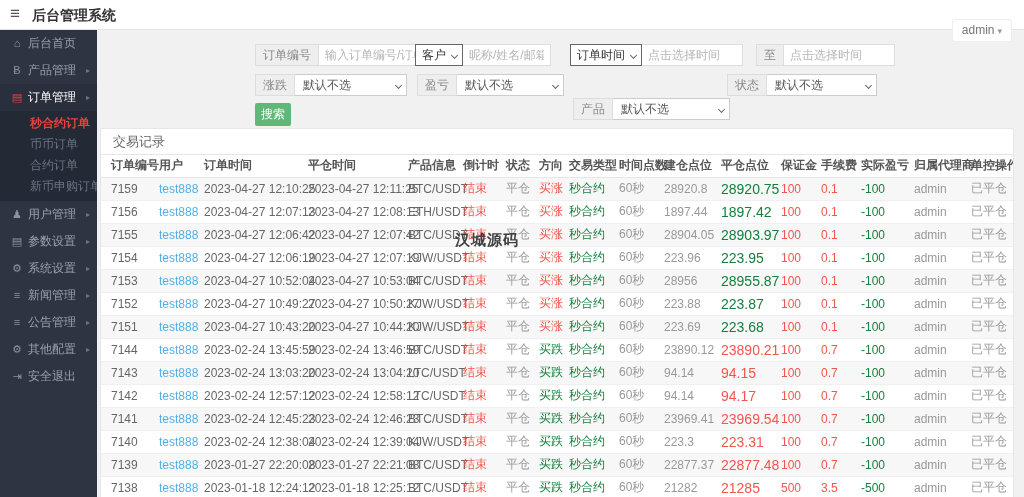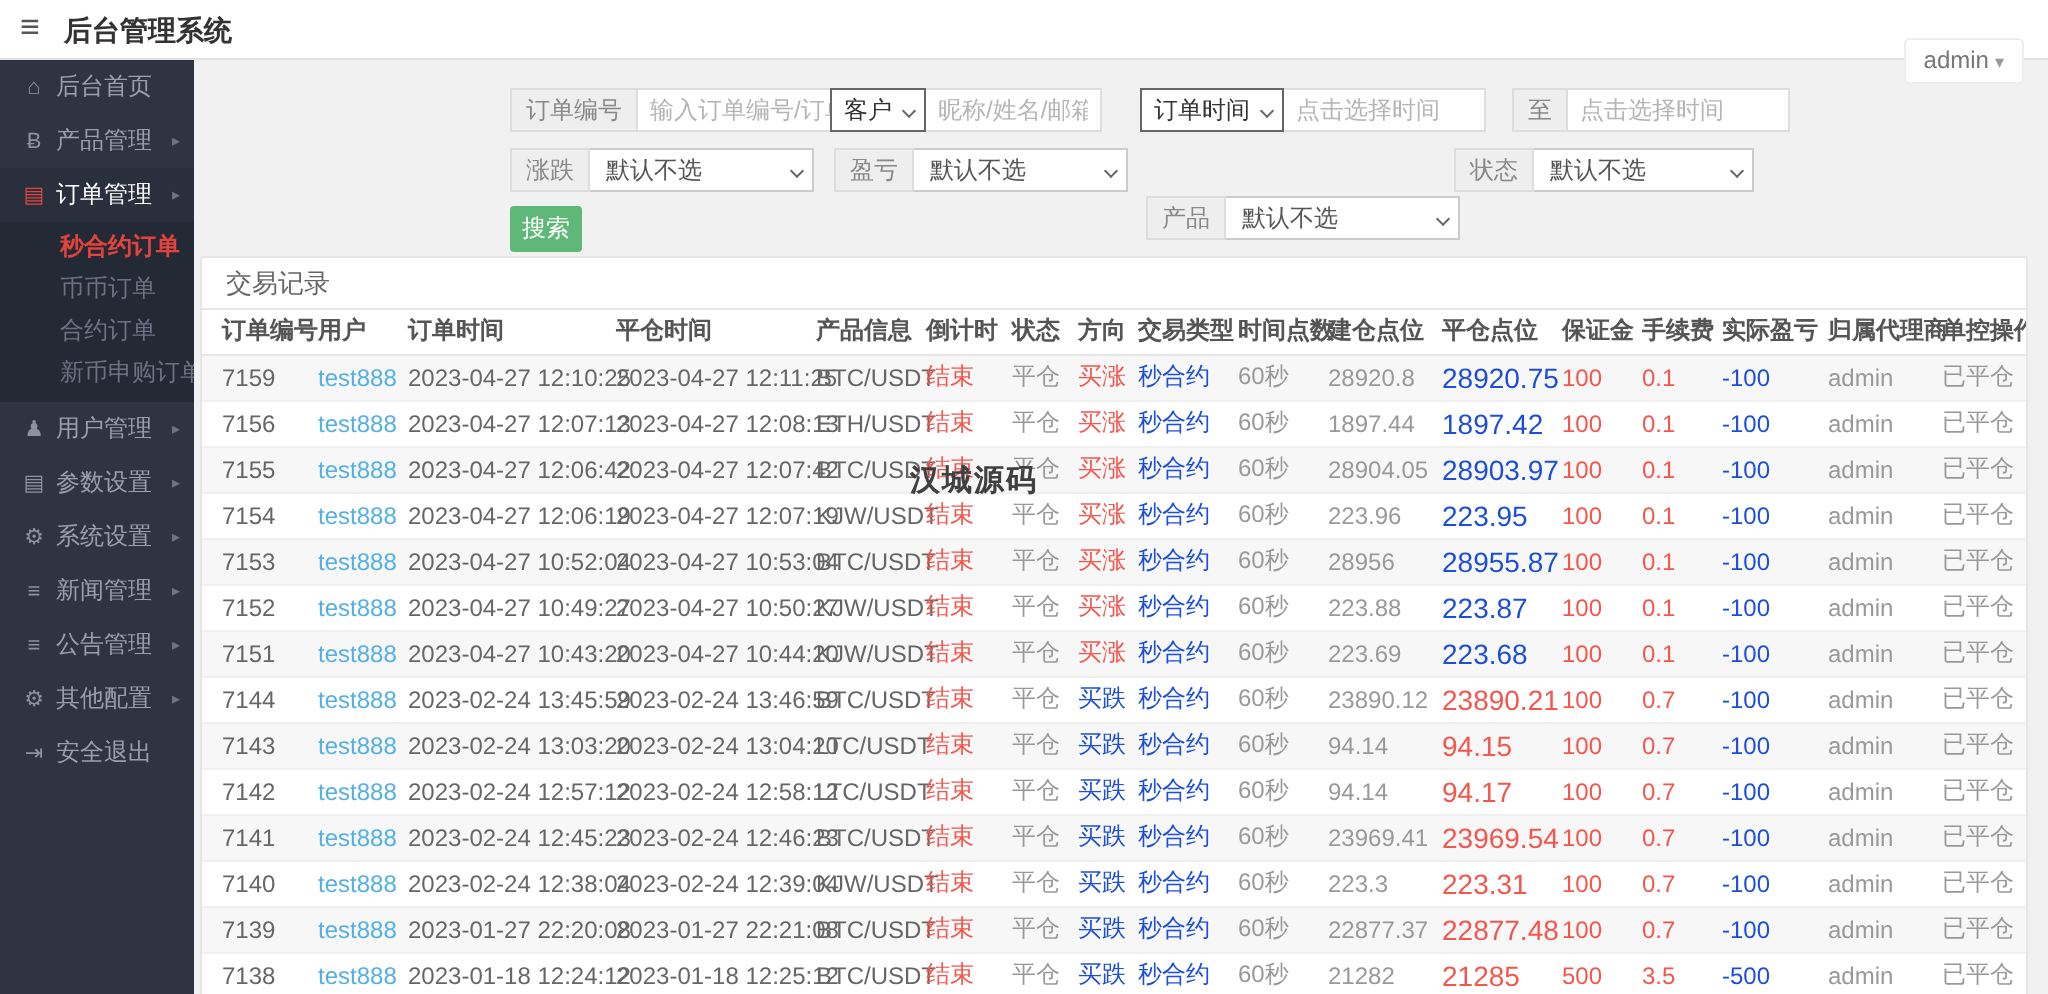--- a/index.html
+++ b/index.html
@@ -61,21 +61,21 @@
   .panel-title { height:26px; line-height:26px; padding-left:12px; font-size:13px;
     color:#666; border-bottom:1px solid #e6e6e6; }
   table { width:912px; border-collapse:collapse; table-layout:fixed; }
   th, td { text-align:left; font-weight:normal; white-space:nowrap; overflow:visible; }
   th { height:22px; font-size:12px; color:#555; font-weight:700; border-bottom:1px solid #e6e6e6; }
   td { height:23px; font-size:12px; color:#666; }
   tr.stripe { background:#f7f7f7; }
   tbody tr { border-bottom:1px solid #f0f0f0; }
   th:first-child, td:first-child { padding-left:10px; }
   .red { color:#f2564d; }
-  .green { color:#1d4ed8; }
+  .green { color:#15803d; }
   .muted { color:#999; }
   .link { color:#54b0e4; cursor:pointer; }
   .big { font-size:14px; }
 
   .watermark { position:absolute; left:358px; top:201px; font-size:15px; font-weight:700;
     color:#404040; letter-spacing:1px; z-index:9; }
 </style>
 </head>
 <body>
 

